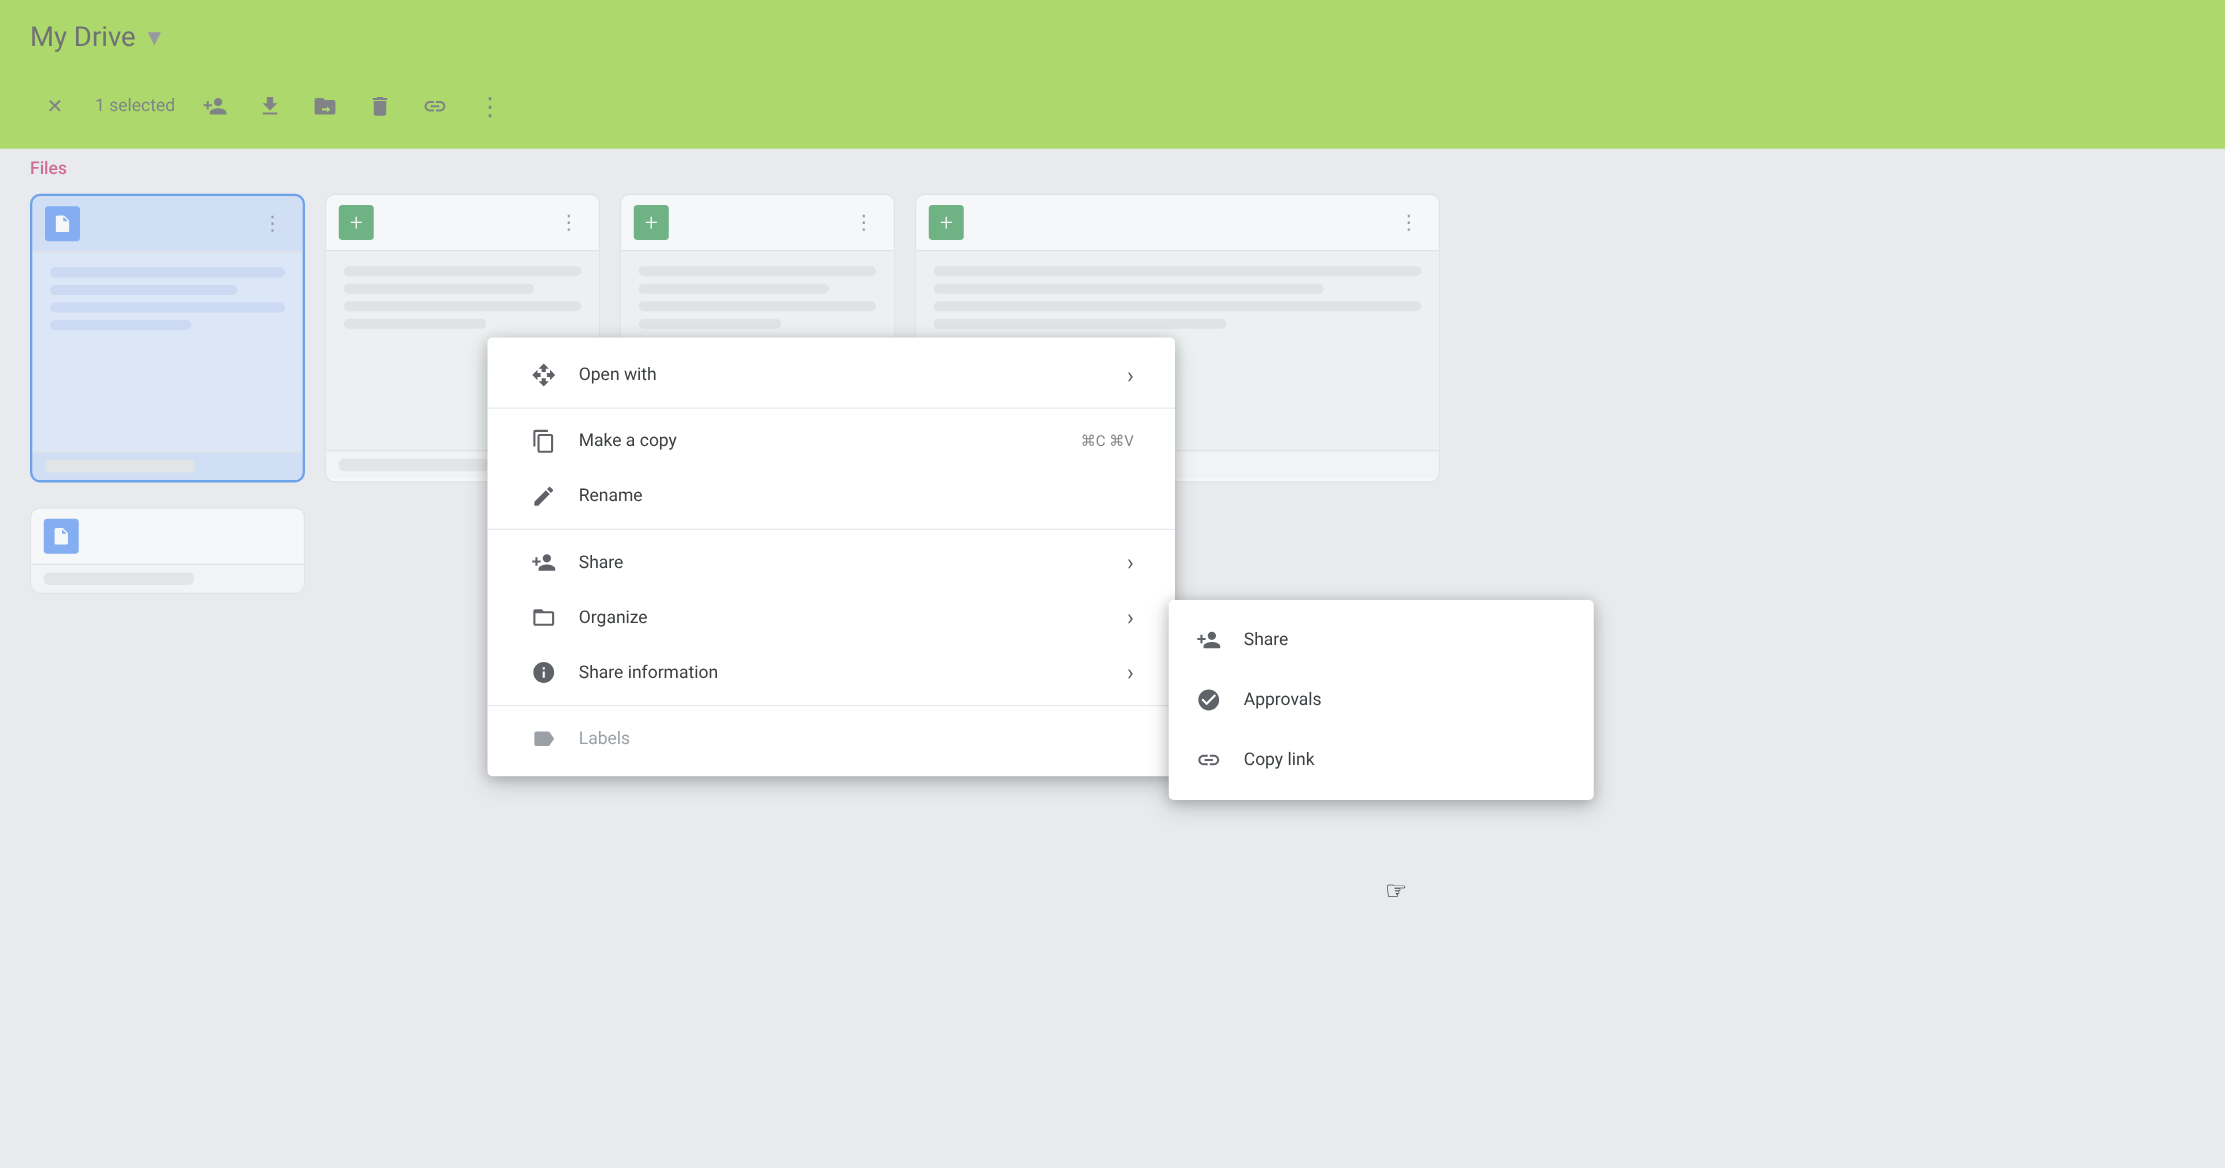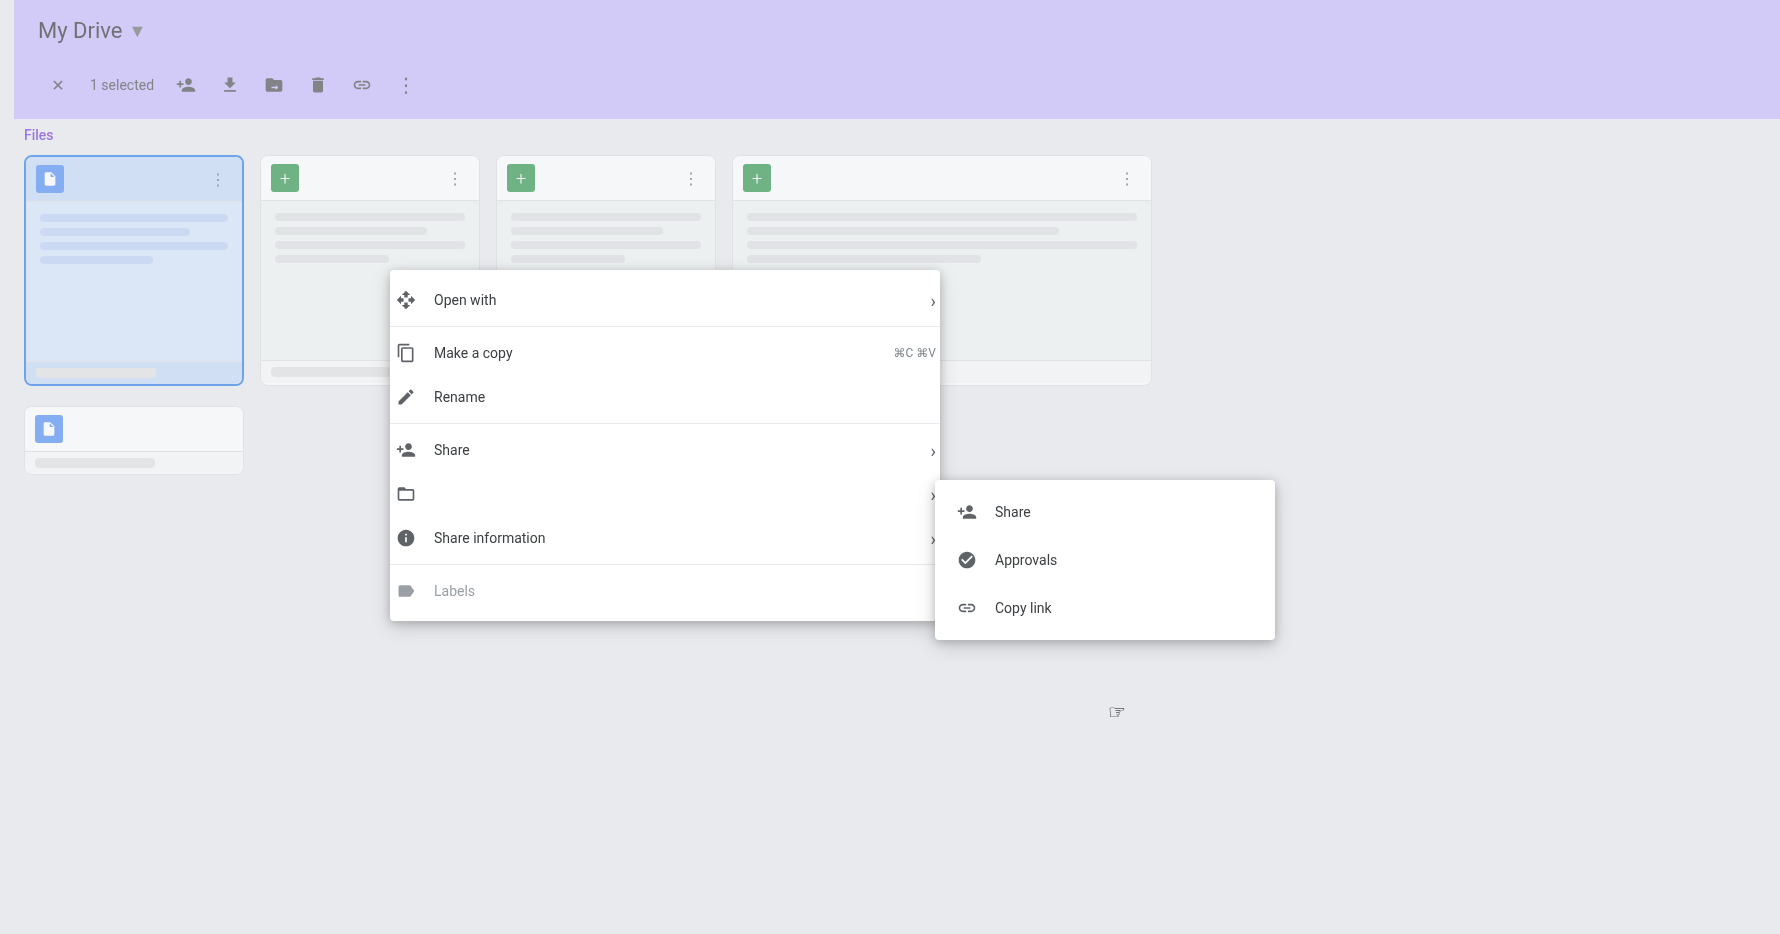--- a/index.html
+++ b/index.html
@@ -8,22 +8,21 @@
       background: #e8eaed;
       width: 1780px;
       height: 934px;
       overflow: hidden;
       position: relative;
     }
 
     
     .header {
       padding: 18px 24px 8px 24px;
-      background: #c4b5fd;
-      margin-left: 14px;
+      background: #84cc16;
     }
 
     .drive-title {
       display: flex;
       align-items: center;
       gap: 6px;
       font-size: 22px;
       font-weight: 400;
       color: #202124;
       cursor: pointer;
@@ -66,21 +65,21 @@
     }
 
     
     .files-section {
       padding: 8px 24px;
     }
 
     .files-label {
       font-size: 14px;
       font-weight: 500;
-      color: #6d28d9;
+      color: #be185d;
       margin-bottom: 12px;
     }
 
     
     .files-grid {
       display: flex;
       gap: 16px;
       flex-wrap: nowrap;
     }
 
@@ -189,21 +188,21 @@
       border-radius: 4px;
       box-shadow: 0 2px 10px rgba(0,0,0,0.2), 0 6px 20px rgba(0,0,0,0.15);
       z-index: 100;
       padding: 8px 0;
     }
 
     .context-menu-item {
       display: flex;
       align-items: center;
       gap: 16px;
-      padding: 10px 4px;
+      padding: 10px 33px;
       cursor: pointer;
       color: #3c4043;
       font-size: 14px;
       position: relative;
     }
 
     .context-menu-item .item-icon {
       width: 24px;
       height: 24px;
       display: flex;
@@ -520,20 +519,21 @@
     <span class="item-label">Share</span>
     <span class="item-arrow">›</span>
   </div>
 
   <div class="context-menu-item">
     <span class="item-icon">
       <svg width="20" height="20" viewBox="0 0 24 24" fill="#5f6368">
         <path d="M20 6h-8l-2-2H4c-1.1 0-1.99.9-1.99 2L2 18c0 1.1.9 2 2 2h16c1.1 0 2-.9 2-2V8c0-1.1-.9-2-2-2zm0 12H4V8h16v10z"></path>
       </svg>
     </span>
+    <span class="item-label">Organize</span>
     <span class="item-arrow">›</span>
   </div>
 
   <div class="context-menu-item">
     <span class="item-icon">
       <svg width="20" height="20" viewBox="0 0 24 24" fill="#5f6368">
         <path d="M12 2C6.48 2 2 6.48 2 12s4.48 10 10 10 10-4.48 10-10S17.52 2 12 2zm1 15h-2v-6h2v6zm0-8h-2V7h2v2z"></path>
       </svg>
     </span>
     <span class="item-label">Share information</span>

